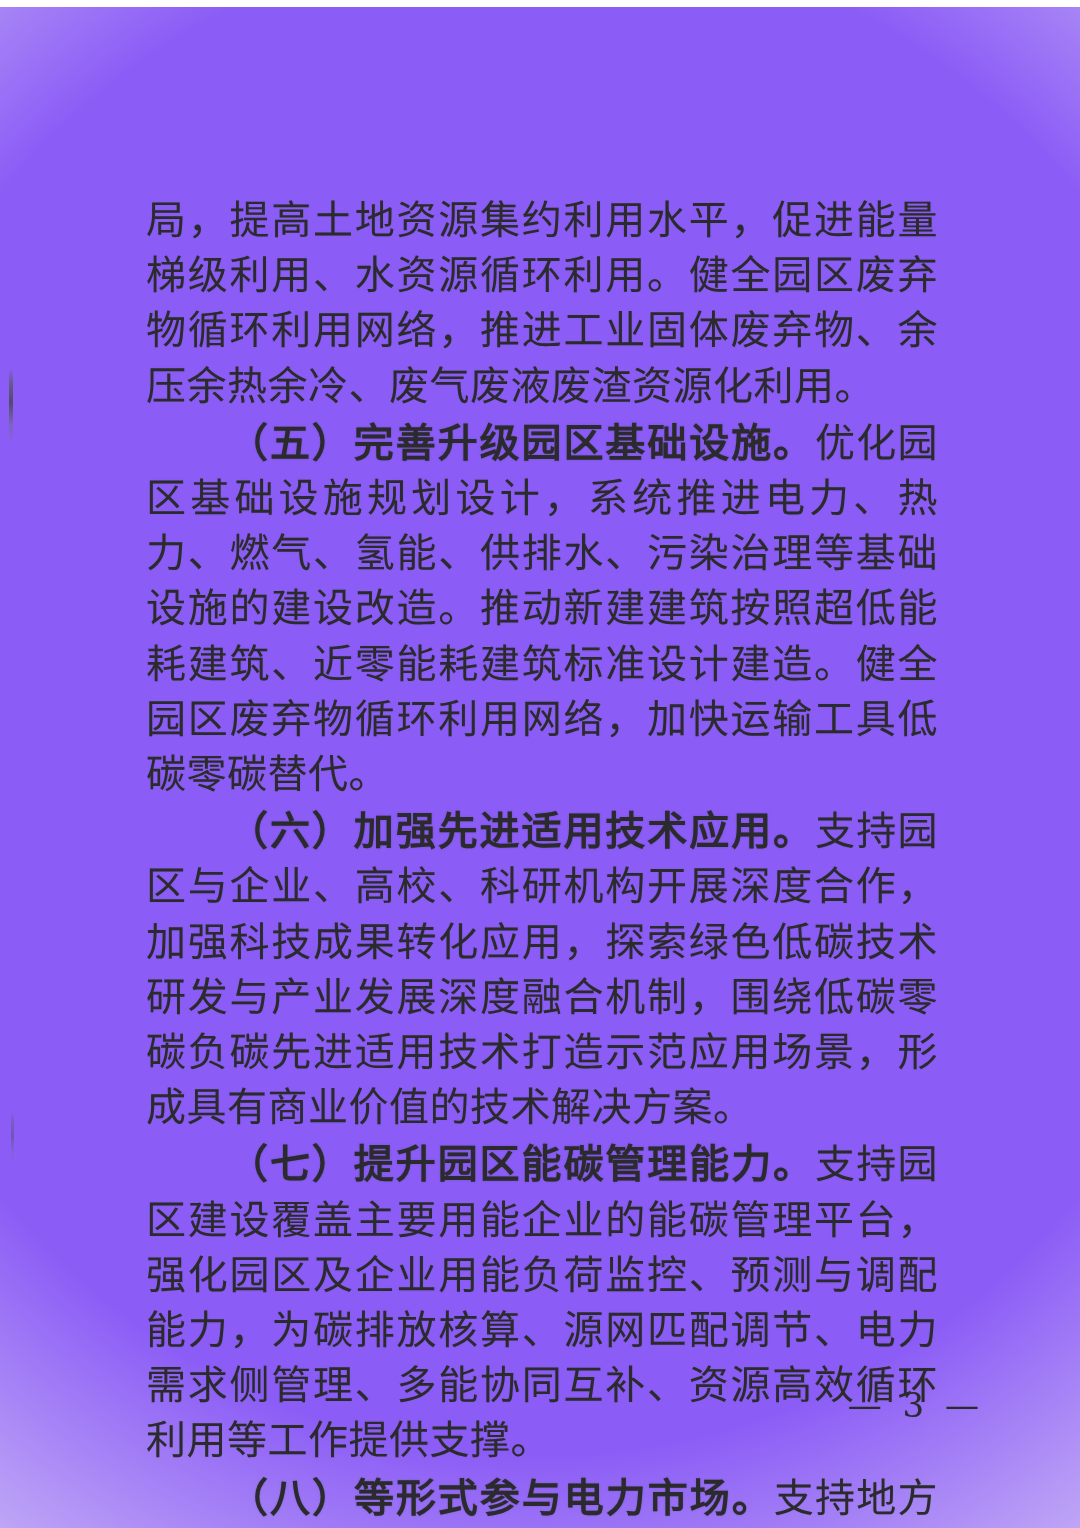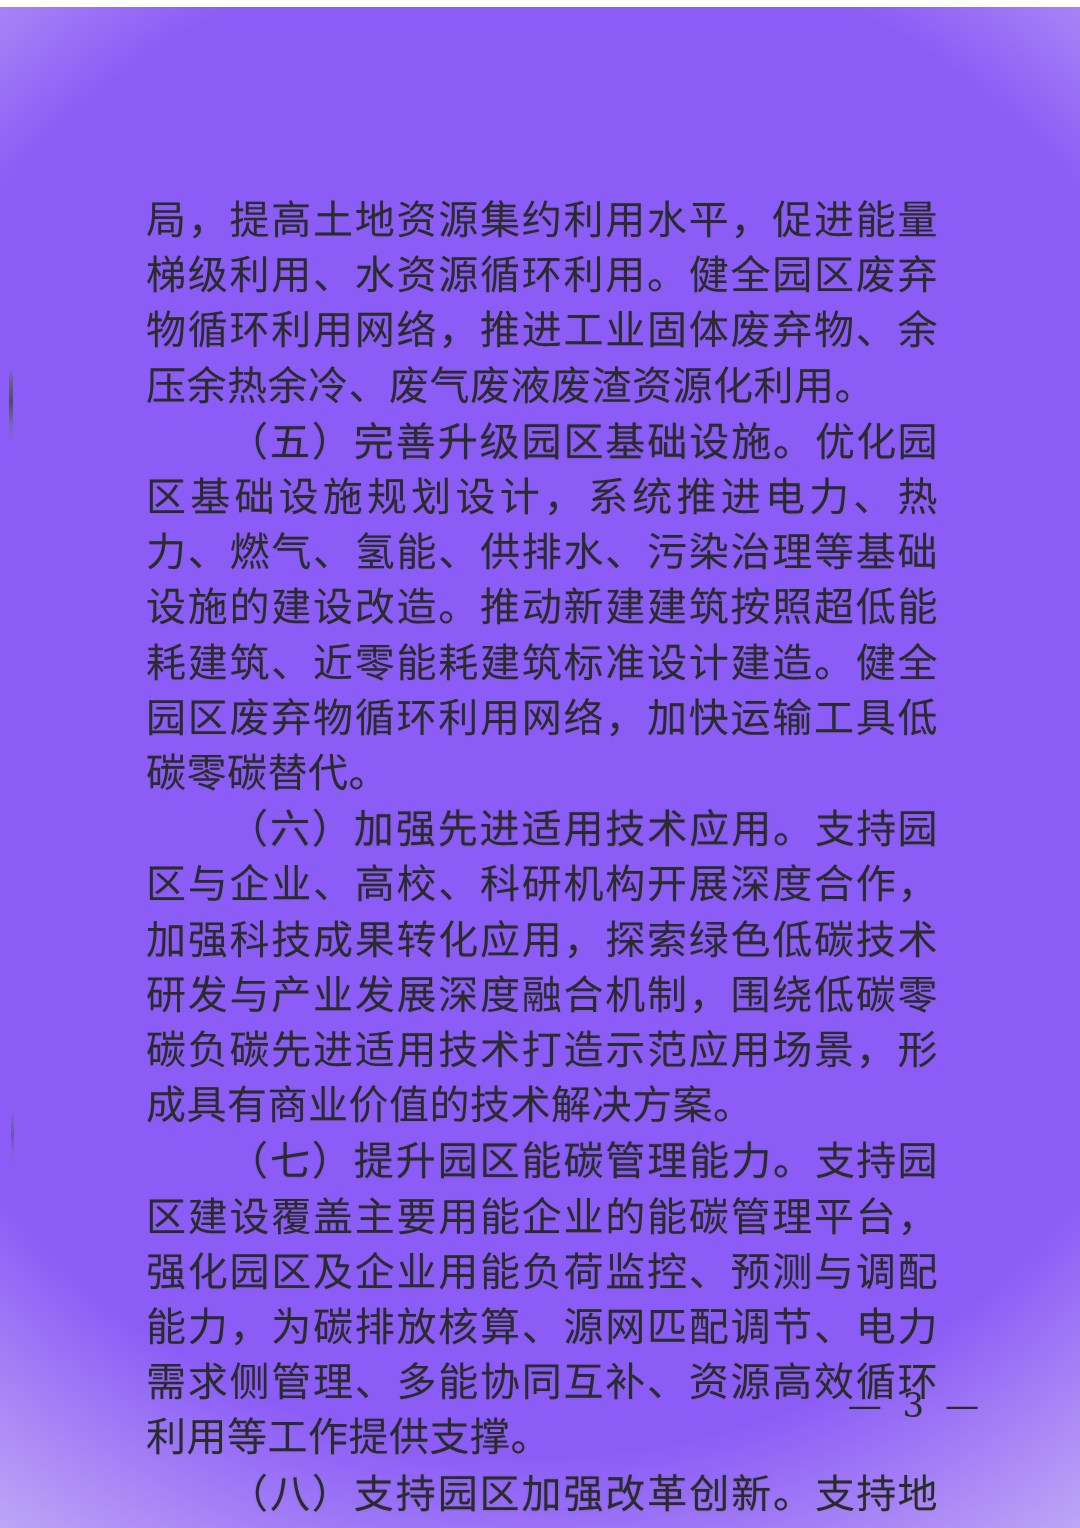--- a/index.html
+++ b/index.html
@@ -74,21 +74,21 @@
 
   p.para + p.para {
     margin-top: 1px;
   }
 
   p.indent {
     text-indent: 82px;
   }
 
   .heading-run {
-    font-weight: 400;
+    font-weight: 700;
     letter-spacing: 1.2px;
     text-shadow: 0 0 1.4px rgba(60,60,68,0.5);
   }
 
   .page-number {
     position: absolute;
     left: 0;
     right: 96px;
     top: 1378px;
     text-align: right;
@@ -106,18 +106,18 @@
 
   <div class="scan-tint"></div>
   <div class="scan-mark m1"></div>
   <div class="scan-mark m2"></div>
 
   <div class="body-area" id="body-area">
       <p class="para"><span class="body-run">局，提高土地资源集约利用水平，促进能量梯级利用、水资源循环利用。健全园区废弃物循环利用网络，推进工业固体废弃物、余压余热余冷、废气废液废渣资源化利用。</span></p>
       <p class="para indent"><span class="heading-run">（五）完善升级园区基础设施。</span><span class="body-run">优化园区基础设施规划设计，系统推进电力、热力、燃气、氢能、供排水、污染治理等基础设施的建设改造。推动新建建筑按照超低能耗建筑、近零能耗建筑标准设计建造。健全园区废弃物循环利用网络，加快运输工具低碳零碳替代。</span></p>
       <p class="para indent"><span class="heading-run">（六）加强先进适用技术应用。</span><span class="body-run">支持园区与企业、高校、科研机构开展深度合作，加强科技成果转化应用，探索绿色低碳技术研发与产业发展深度融合机制，围绕低碳零碳负碳先进适用技术打造示范应用场景，形成具有商业价值的技术解决方案。</span></p>
       <p class="para indent"><span class="heading-run">（七）提升园区能碳管理能力。</span><span class="body-run">支持园区建设覆盖主要用能企业的能碳管理平台，强化园区及企业用能负荷监控、预测与调配能力，为碳排放核算、源网匹配调节、电力需求侧管理、多能协同互补、资源高效循环利用等工作提供支撑。</span></p>
-      <p class="para indent"><span class="heading-run">（八）支持园区加强改革创新。</span><span class="body-run">支持地方政府、园区企业、发电企业、电网企业、能源综合服务商等各类主体参与零碳园区建设，围绕实现高比例可再生能源供给消纳探索路径模式。鼓励有条件的园区以虚拟电厂（负荷聚合商）等形式参与电力市场，提高资源配置效率和电力系统稳定性。</span></p>
+      <p class="para indent"><span class="heading-run">（八）等形式参与电力市场。</span><span class="body-run">支持地方政府、园区企业、发电企业、电网企业、能源综合服务商等各类主体参与零碳园区建设，围绕实现高比例可再生能源供给消纳探索路径模式。鼓励有条件的园区以虚拟电厂（负荷聚合商）等形式参与电力市场，提高资源配置效率和电力系统稳定性。</span></p>
     </div>
 
   <div class="page-number">— 3 —</div>
 
 </div>
 
 </body></html>

